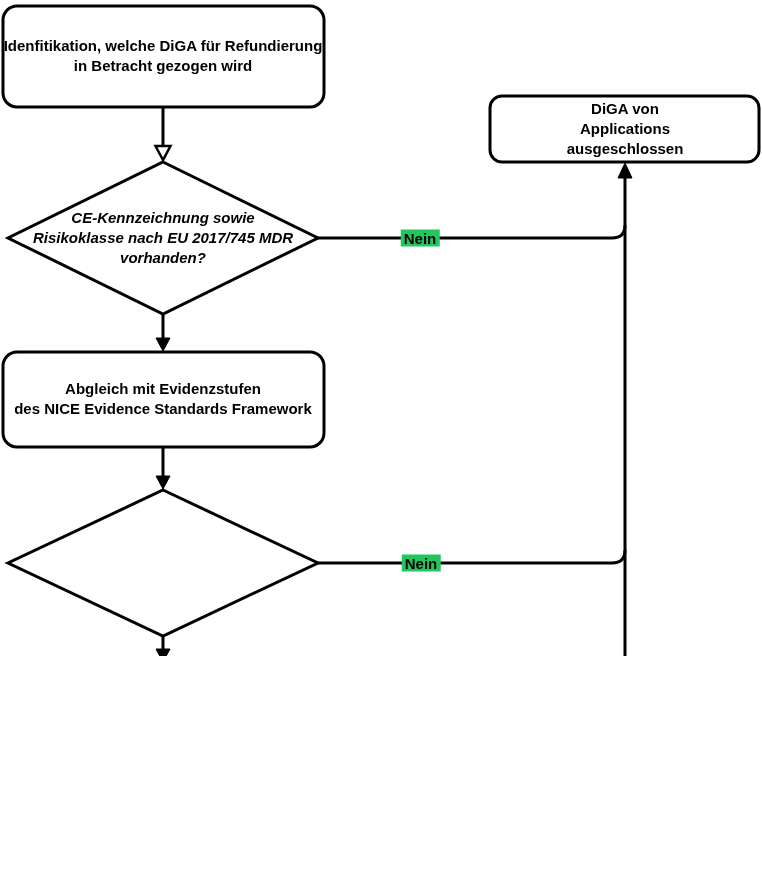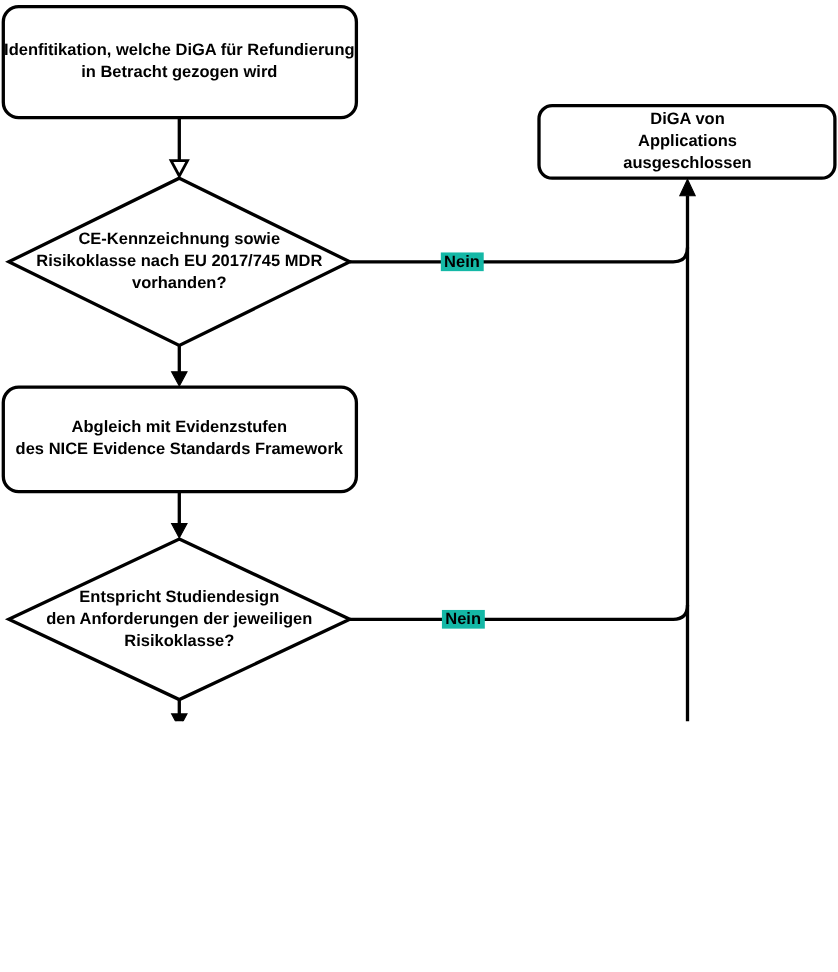--- a/index.html
+++ b/index.html
@@ -24,21 +24,21 @@
     transform: translate(-50%, -50%);
     text-align: center;
     white-space: pre-line;
     font-weight: bold;
     font-size: 15px;
     line-height: 20px;
     color: #000000;
   }
   .edge-label {
     white-space: nowrap;
-    background: #14b8a6;
+    background: #22c55e;
     padding: 0 3px;
     line-height: 17px;
   }
   .shape {
     fill: #ffffff;
     stroke: #000000;
     stroke-width: 3;
   }
   .edge {
     fill: none;
@@ -94,33 +94,30 @@
       <rect class="shape" x="3" y="352" width="321" height="95" rx="14"></rect>
       <polygon class="shape" points="163,490 318,563 163,636 8,563"></polygon>
       <rect class="shape" x="3" y="663" width="322" height="96" rx="14"></rect>
       <rect class="shape" x="437" y="789" width="320" height="92" rx="14"></rect>
     </g>
   </svg>
 
   <div class="label" style="left:163px; top:56px;">Idenfitikation, welche DiGA für Refundierung
 in Betracht gezogen wird</div>
 
-  <div class="label" style="left:163px; top:238px;">CE-Kennzeichnung sowie
+  <div class="label" style="left:163px; top:238px;font-style:italic;">CE-Kennzeichnung sowie
 Risikoklasse nach EU 2017/745 MDR
 vorhanden?</div>
 
   <div class="label" style="left:625px; top:129px;">DiGA von Applications
 ausgeschlossen</div>
 
   <div class="label" style="left:163px; top:399px;">Abgleich mit Evidenzstufen
 des NICE Evidence Standards Framework</div>
 
-  <div class="label" style="left:163px; top:563px;">Entspricht Studiendesign
-den Anforderungen der jeweiligen
-Risikoklasse?</div>
 
 
 
   <div class="label edge-label" style="left:420px; top:238px;">Nein</div>
 
   <div class="label edge-label" style="left:421px; top:563px;">Nein</div>
 
 
 
 </div>

